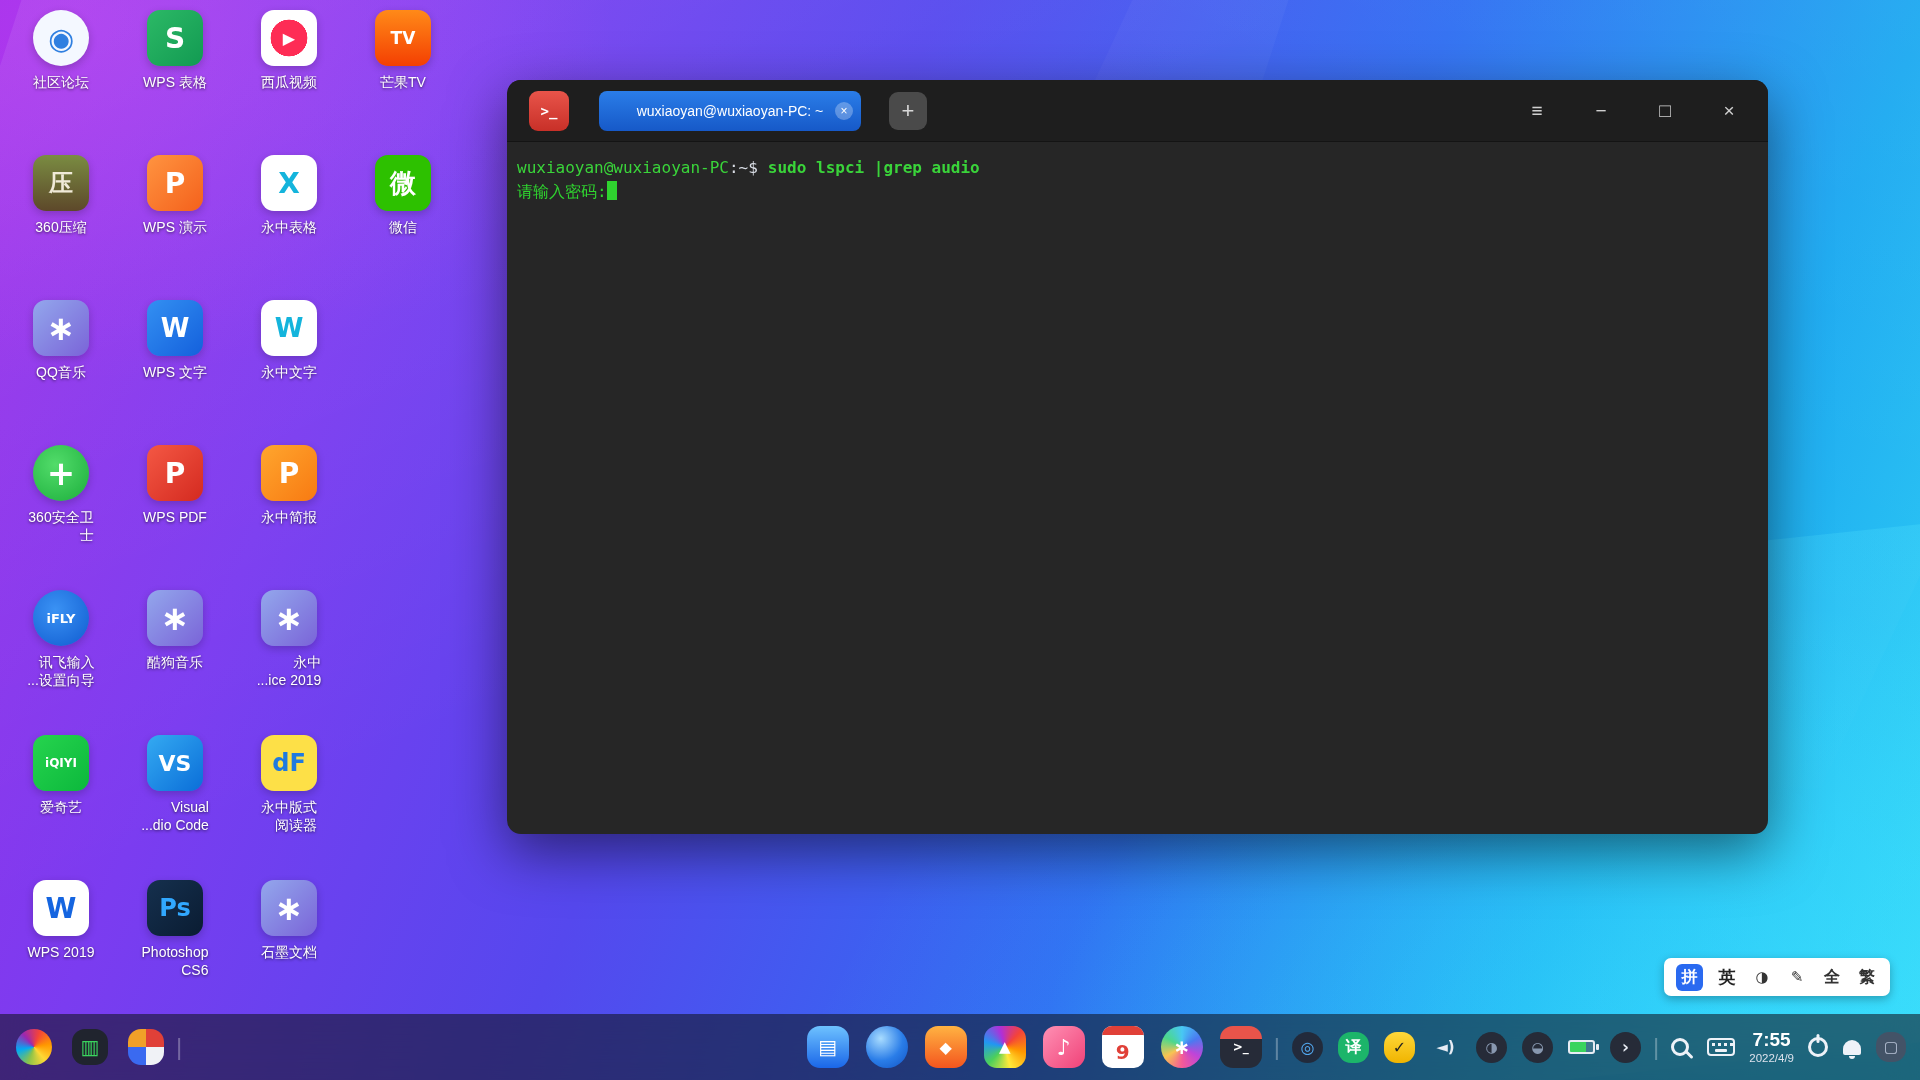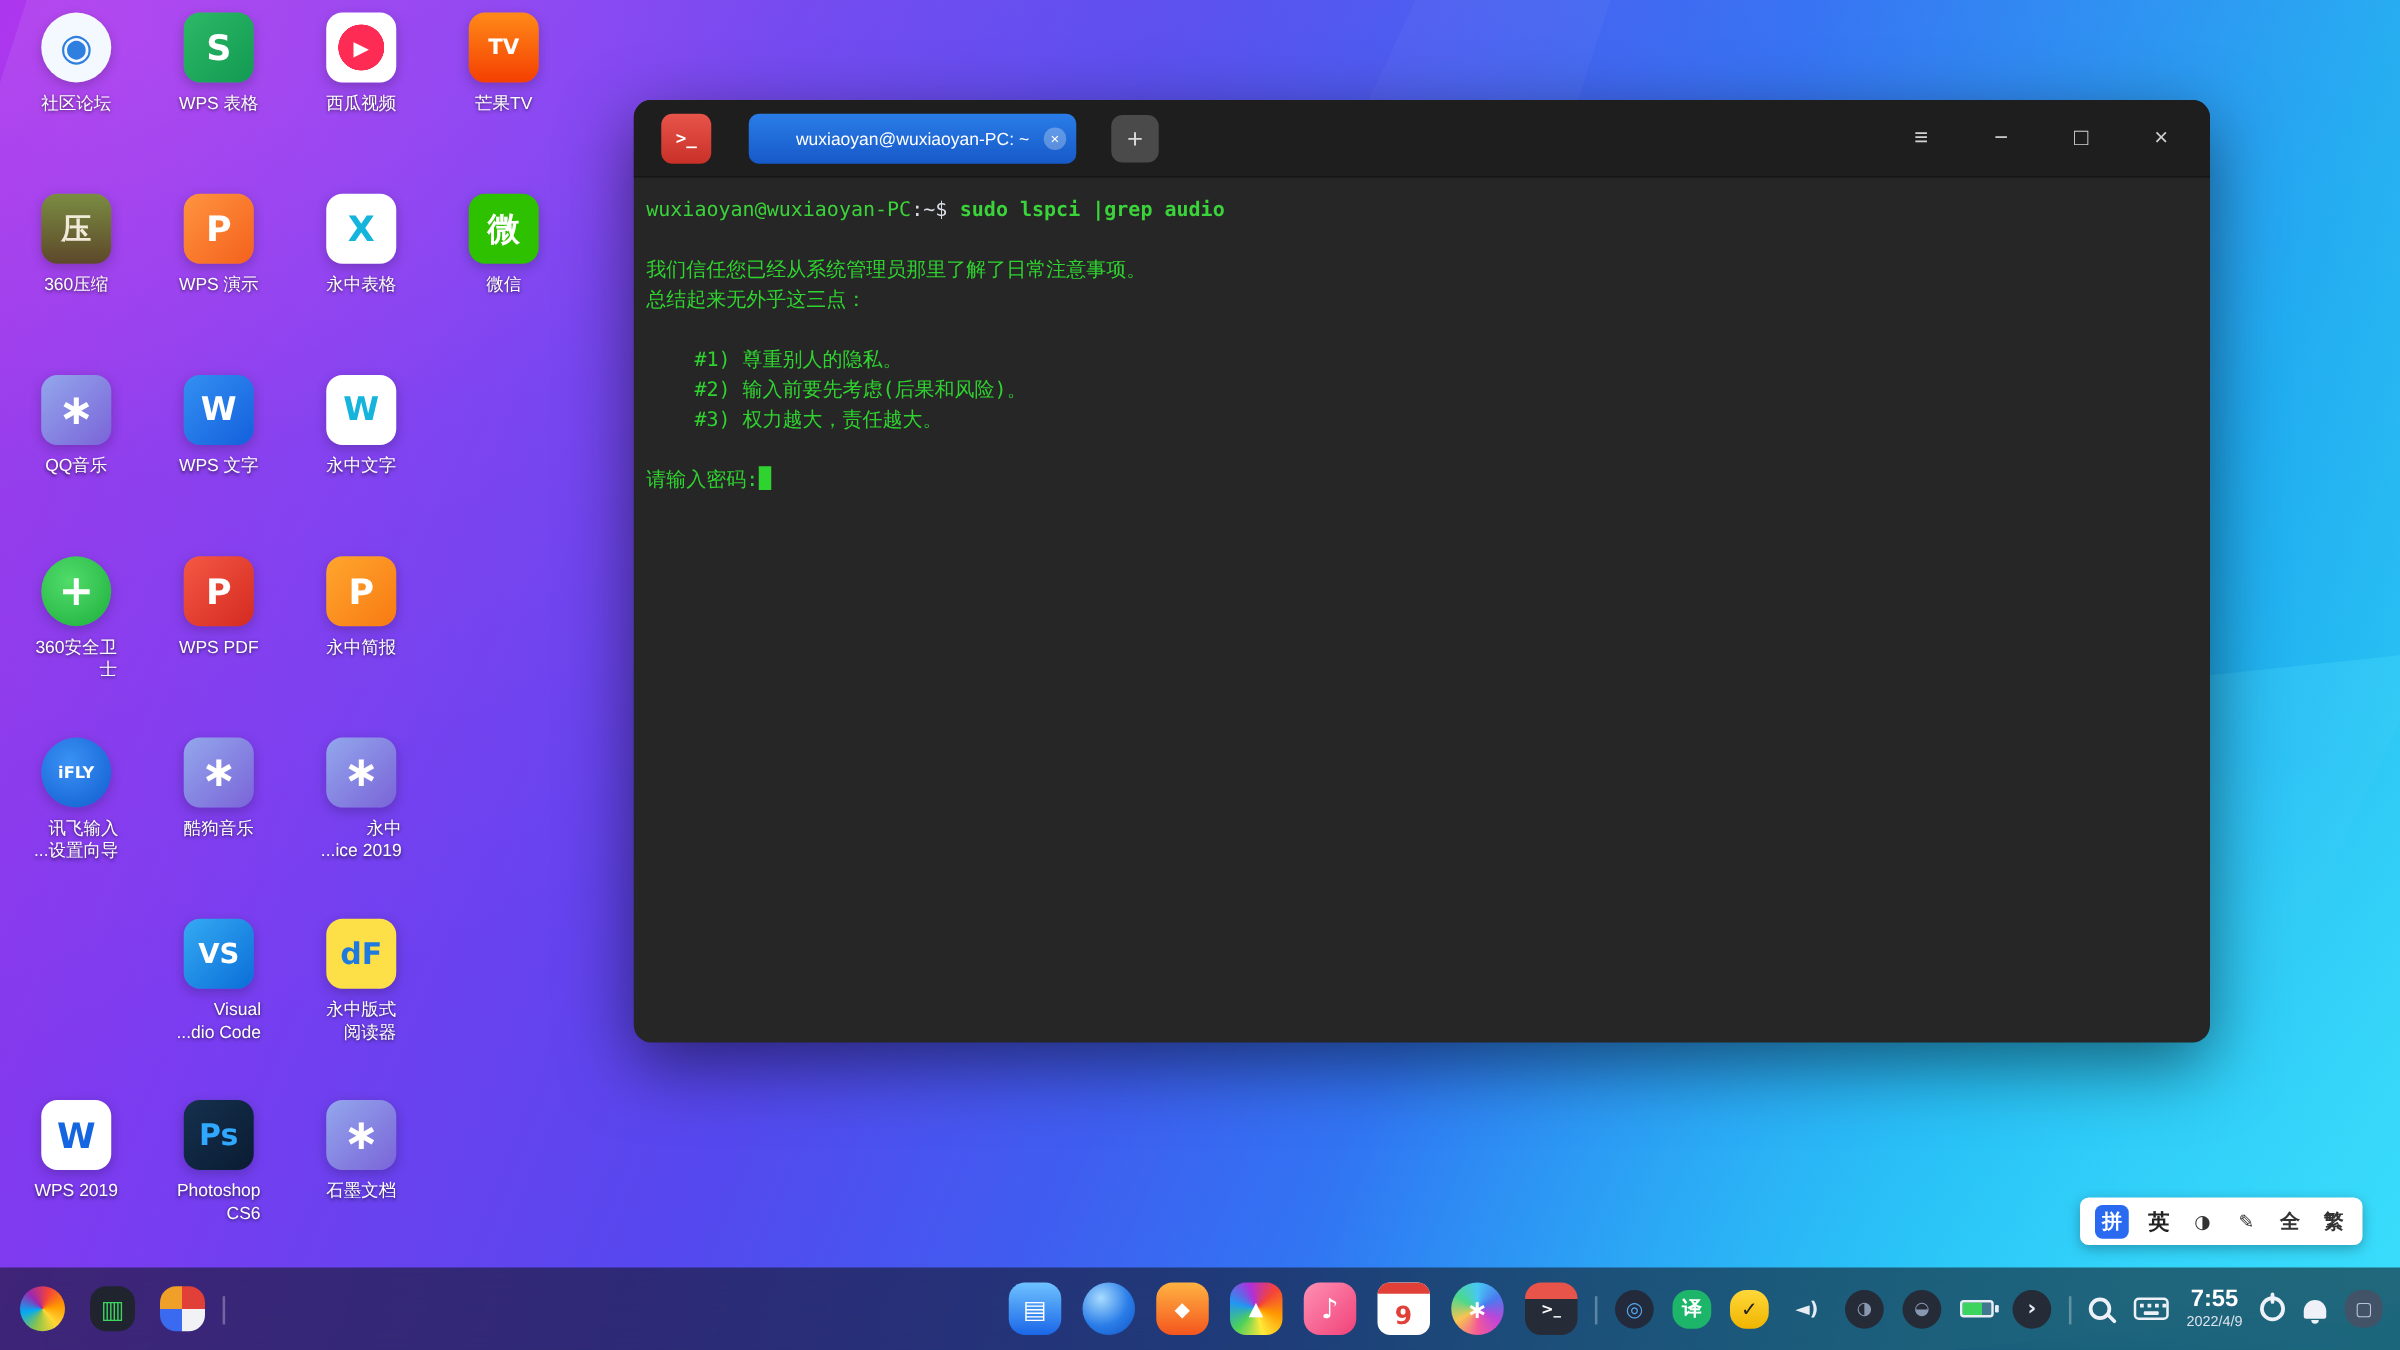--- a/index.html
+++ b/index.html
@@ -214,20 +214,24 @@
       <div class="di-badge shape-square" style="background: linear-gradient(135deg, rgb(147, 167, 236), rgb(122, 100, 216)); color: rgb(255, 255, 255); font-size: 34px;">∗</div>
       <div class="di-label">酷狗音乐</div>
     </div>
 
     <div class="desk-icon" style="grid-area: 5 / 3;">
       <div class="di-badge shape-square" style="background: linear-gradient(135deg, rgb(147, 167, 236), rgb(122, 100, 216)); color: rgb(255, 255, 255); font-size: 34px;">∗</div>
       <div class="di-label">永中
 ...ice 2019</div>
     </div>
 
+    <div class="desk-icon" style="grid-area: 6 / 1;">
+      <div class="di-badge shape-square" style="background: linear-gradient(135deg, rgb(38, 212, 78), rgb(12, 184, 60)); color: rgb(255, 255, 255); font-size: 12px;">iQIYI</div>
+      <div class="di-label">爱奇艺</div>
+    </div>
 
     <div class="desk-icon" style="grid-area: 6 / 2;">
       <div class="di-badge shape-square" style="background: linear-gradient(135deg, rgb(52, 170, 242), rgb(11, 110, 216)); color: rgb(255, 255, 255); font-size: 22px;">VS</div>
       <div class="di-label">Visual
 ...dio Code</div>
     </div>
 
     <div class="desk-icon" style="grid-area: 6 / 3;">
       <div class="di-badge shape-square" style="background: #fde047; color: rgb(31, 122, 224); font-size: 24px;">dF</div>
       <div class="di-label">永中版式
@@ -261,38 +265,20 @@
     <div class="t-newtab">+</div>
     <div class="t-controls">
       <span class="t-ctrl">≡</span>
       <span class="t-ctrl">−</span>
       <span class="t-ctrl">□</span>
       <span class="t-ctrl">×</span>
     </div>
   </div>
   <div class="t-body">
     <div class="t-line"><span class="t-user">wuxiaoyan@wuxiaoyan-PC</span><span class="t-path">:~$</span><span class="t-cmd">sudo lspci |grep audio</span></div>
-    <div>
-
-        <div class="t-line"></div>
-
-        <div class="t-line">我们信任您已经从系统管理员那里了解了日常注意事项。</div>
-
-        <div class="t-line">总结起来无外乎这三点：</div>
-
-        <div class="t-line"></div>
-
-        <div class="t-line">    #1) 尊重别人的隐私。</div>
-
-        <div class="t-line">    #2) 输入前要先考虑(后果和风险)。</div>
-
-        <div class="t-line">    #3) 权力越大，责任越大。</div>
-
-        <div class="t-line"></div>
-      </div>
     <div class="t-line"><span>请输入密码:</span><span class="t-cursor"></span></div>
   </div>
 </div>
 
 <div class="ime-bar">
 
     <span class="ime-item shape-square" style="background: rgb(42, 106, 240); color: rgb(255, 255, 255); font-size: 16px;">拼</span>
 
     <span class="ime-item shape-plain" style="background: transparent; color: rgb(34, 34, 34); font-size: 17px;">英</span>
 

